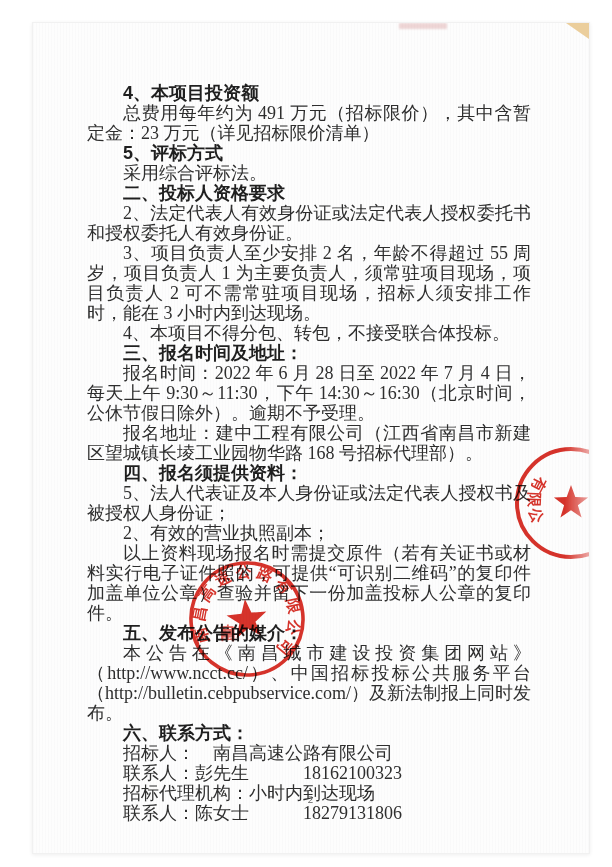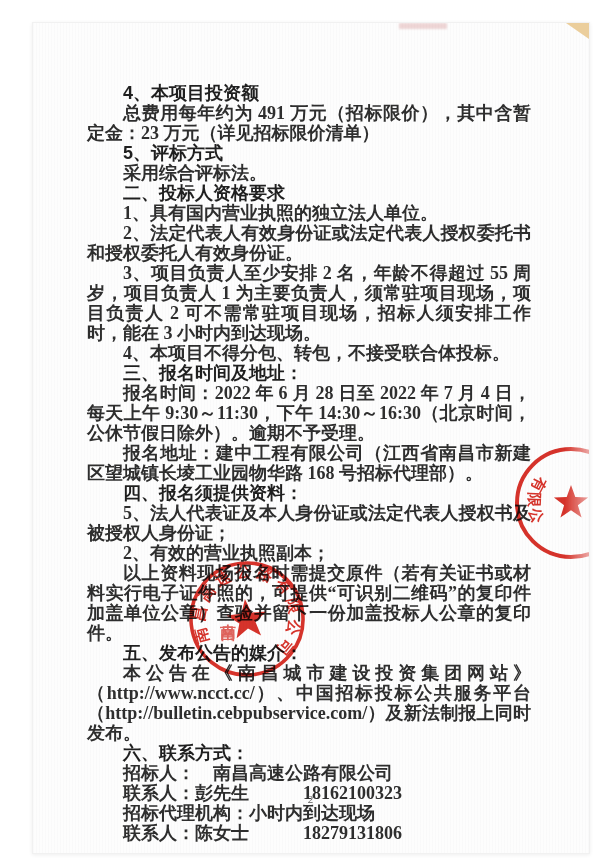--- a/index.html
+++ b/index.html
@@ -24,21 +24,21 @@
   }
   .fold{
     position:absolute;top:0;right:0;width:0;height:0;
     border-top:16px solid #eacb97;border-left:23px solid transparent;opacity:.95;
   }
   .doc-body{
     position:absolute;left:54px;top:60px;width:444px;
     font-size:18px;line-height:20px;color:var(--ink);
     text-align:justify;
   }
-  .doc-body p{margin:0;text-indent:2em;font-weight:bold;}
+  .doc-body p{margin:0;text-indent:2em;}
   .doc-body p.heading{
     font-weight:bold;color:#1f1f1f;
     font-family:"Liberation Sans","DejaVu Sans",sans-serif;
   }
   .page-number{
     position:absolute;left:0;right:0;top:770px;text-align:center;
     font-size:11px;color:#5a5a5a;letter-spacing:1px;
   }
   .stamp{position:absolute;mix-blend-mode:multiply;}
   #main-stamp{left:149px;top:531px;width:130px;height:130px;opacity:.95;}
@@ -62,21 +62,20 @@
 
   <div class="smudge"></div>
   <div class="fold"></div>
 
   <div class="doc-body" id="doc-body">
       <p class="heading">4、本项目投资额</p>
       <p class="body">总费用每年约为 491 万元（招标限价），其中含暂定金：23 万元（详见招标限价清单）</p>
       <p class="heading">5、评标方式</p>
       <p class="body">采用综合评标法。</p>
       <p class="heading">二、投标人资格要求</p>
-      <p class="body">1、具有国内营业执照的独立法人单位。</p>
       <p class="body">2、法定代表人有效身份证或法定代表人授权委托书和授权委托人有效身份证。</p>
       <p class="body">3、项目负责人至少安排 2 名，年龄不得超过 55 周岁，项目负责人 1 为主要负责人，须常驻项目现场，项目负责人 2 可不需常驻项目现场，招标人须安排工作时，能在 3 小时内到达现场。</p>
       <p class="body">4、本项目不得分包、转包，不接受联合体投标。</p>
       <p class="heading">三、报名时间及地址：</p>
       <p class="body">报名时间：2022 年 6 月 28 日至 2022 年 7 月 4 日，每天上午 9:30～11:30，下午 14:30～16:30（北京时间，公休节假日除外）。逾期不予受理。</p>
       <p class="body">报名地址：建中工程有限公司（江西省南昌市新建区望城镇长堎工业园物华路 168 号招标代理部）。</p>
       <p class="heading">四、报名须提供资料：</p>
       <p class="body">5、法人代表证及本人身份证或法定代表人授权书及被授权人身份证；</p>
       <p class="body">2、有效的营业执照副本；</p>
       <p class="body">以上资料现场报名时需提交原件（若有关证书或材料实行电子证件照的，可提供“可识别二维码”的复印件加盖单位公章）查验并留下一份加盖投标人公章的复印件。</p>

